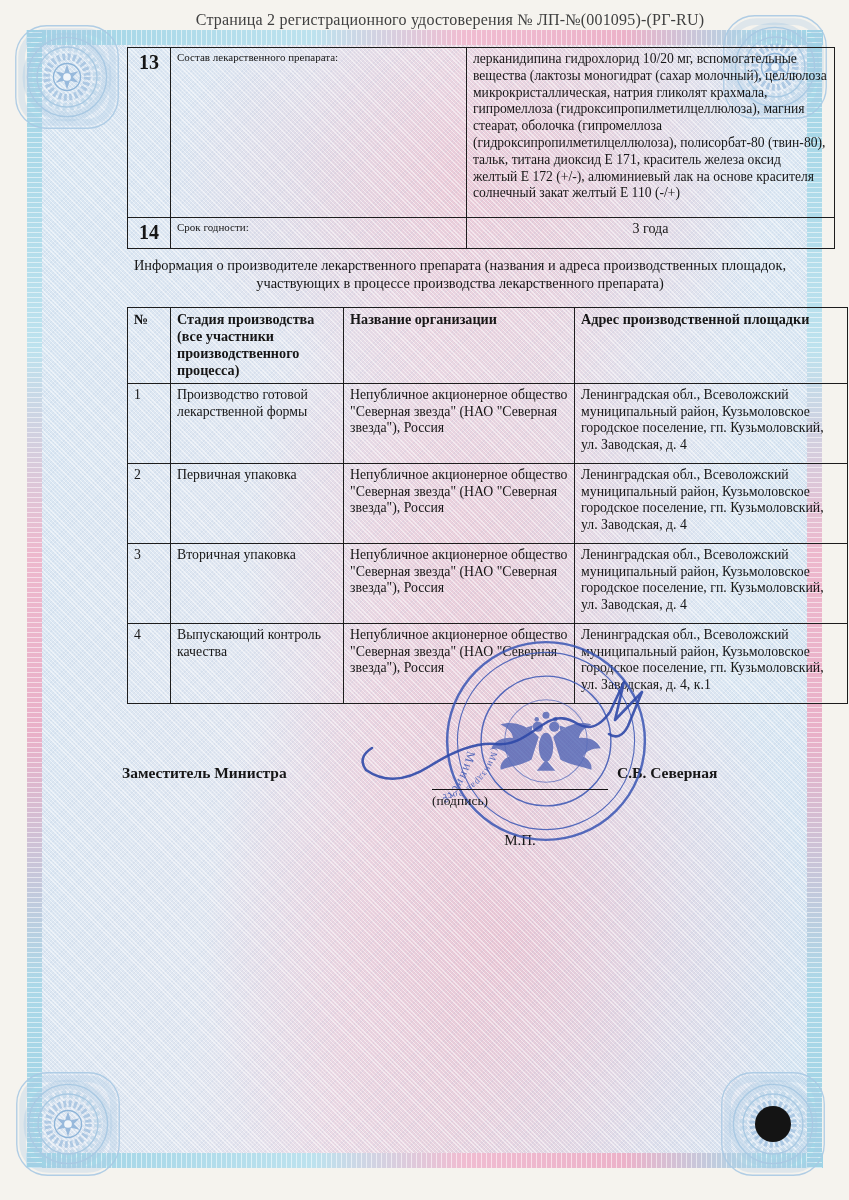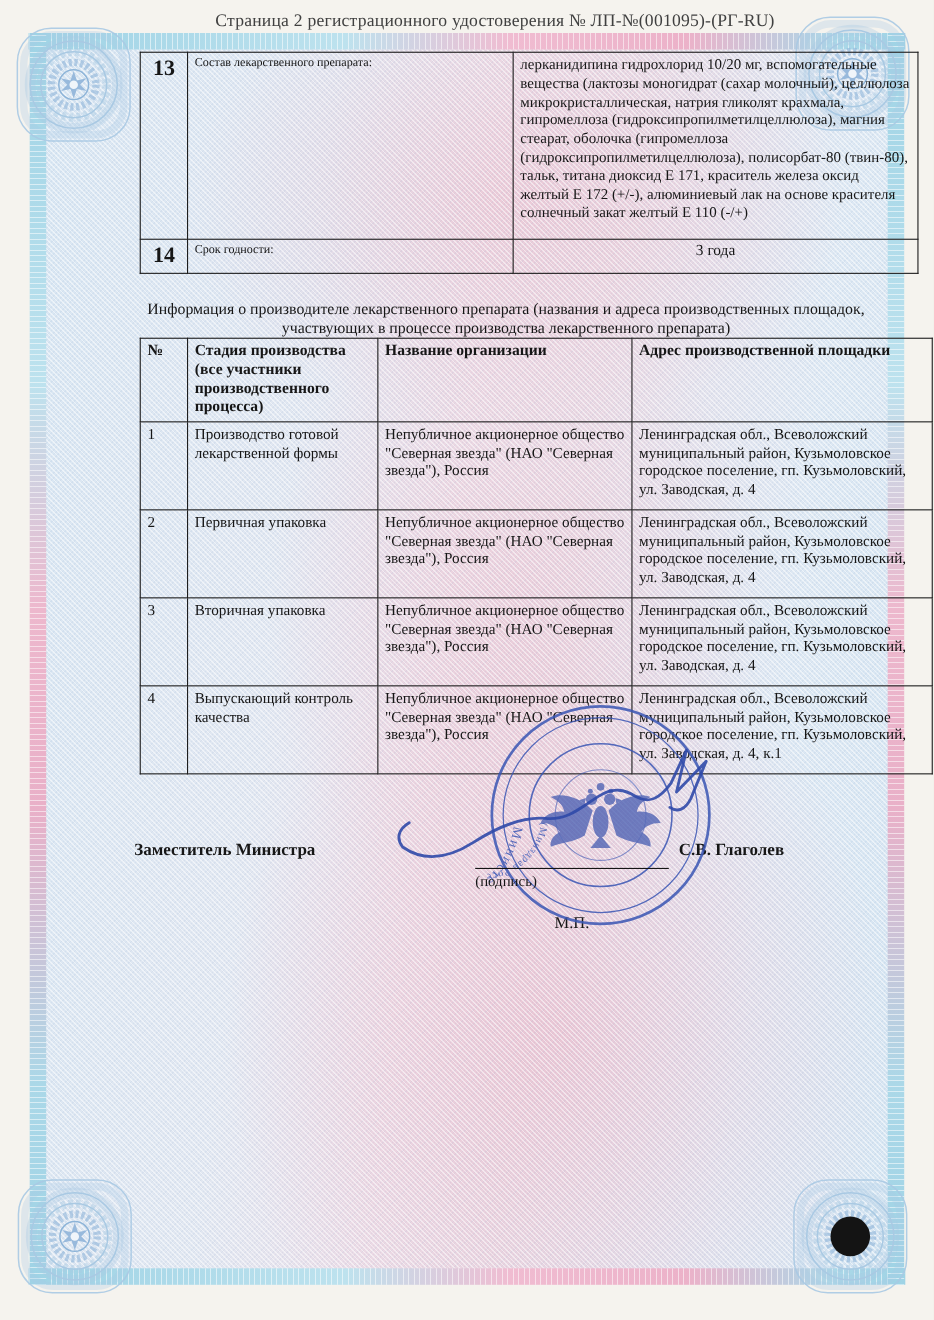--- a/index.html
+++ b/index.html
@@ -40,21 +40,21 @@
   table{border-collapse:collapse;position:absolute;table-layout:fixed;}
   td,th{border:1.7px solid #1d1d1d;vertical-align:top;padding:3px 6px 4px 6px;}
   .t1{left:127px;top:47px;width:668px;}
   .t1 .c-num{width:30px;text-align:center;font-weight:bold;font-size:20px;}
   .t1 .c-label{width:283px;font-weight:normal;font-size:11px;}
   .t1 .c-value{width:355px;font-size:13.6px;line-height:16.8px;}
   .t1 .row13 .c-value{height:162px;}
   .t1 .center{text-align:center;font-size:14px;}
 
   .intro{position:absolute;left:95px;top:257px;width:730px;text-align:center;
-    font-size:14.4px;line-height:17.5px;margin-top:16px;}
+    font-size:14.4px;line-height:17.5px;}
 
   .t2{left:127px;top:307px;width:668px;font-size:13.8px;}
   .t2 th{font-size:14.2px;text-align:left;line-height:17px;}
   .t2 td{line-height:16.6px;}
   .t2 .c-num{width:30px;}
   .t2 .c-stage{width:160px;}
   .t2 .c-org{width:218px;}
   .t2 .c-addr{width:260px;}
   .t2 tbody td{height:72px;}
   .t2 tbody td.c-num{text-align:left;}
@@ -166,21 +166,21 @@
           <td class="c-stage">Выпускающий контроль качества</td>
           <td class="c-org">Непубличное акционерное общество "Северная звезда" (НАО "Северная звезда"), Россия</td>
           <td class="c-addr">Ленинградская обл., Всеволожский муниципальный район, Кузьмоловское городское поселение, гп. Кузьмоловский, ул. Заводская, д. 4, к.1</td>
         </tr>
       </tbody>
     </table>
 
     <div class="sig-left">Заместитель Министра</div>
     <div class="sig-line"></div>
     <div class="sig-caption">(подпись)</div>
-    <div class="sig-name">С.В. Глаголев</div>
+    <div class="sig-name">С.В. Северная</div>
     <div class="seal-mark">М.П.</div>
 
     <svg class="stamp" viewBox="0 0 200 200">
       <defs>
         <path id="oc-out" d="M24,100 A76,76 0 1 1 24,99.9" fill="none"></path>
         <path id="oc-in" d="M48,100 A52,52 0 1 1 48,99.9" fill="none"></path>
       </defs>
       <g fill="none" stroke="#3a56b4">
         <circle cx="100" cy="100" r="96" stroke-width="2.4"></circle>
         <circle cx="100" cy="100" r="86" stroke-width="1.1"></circle>

